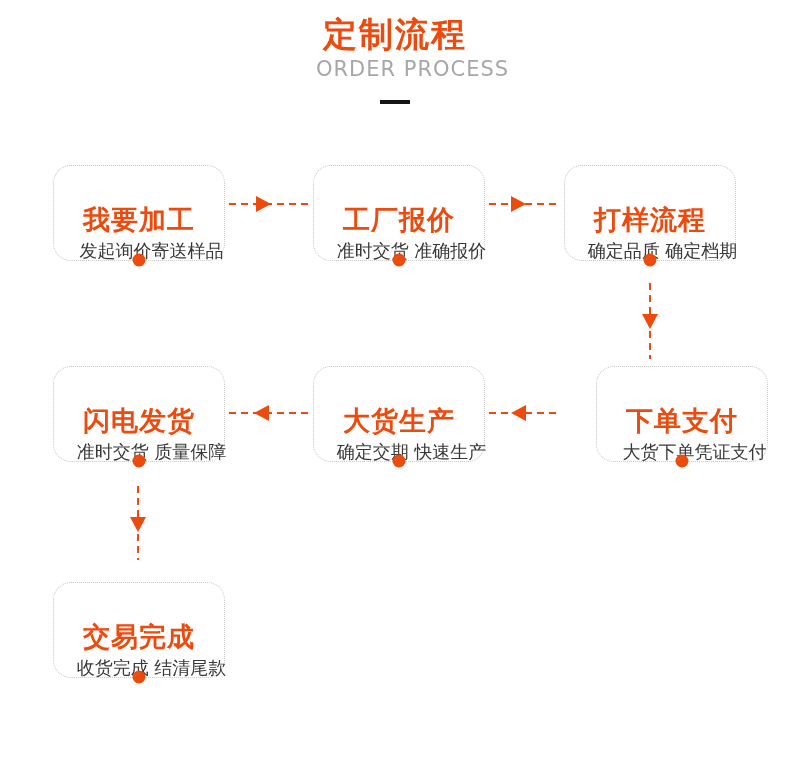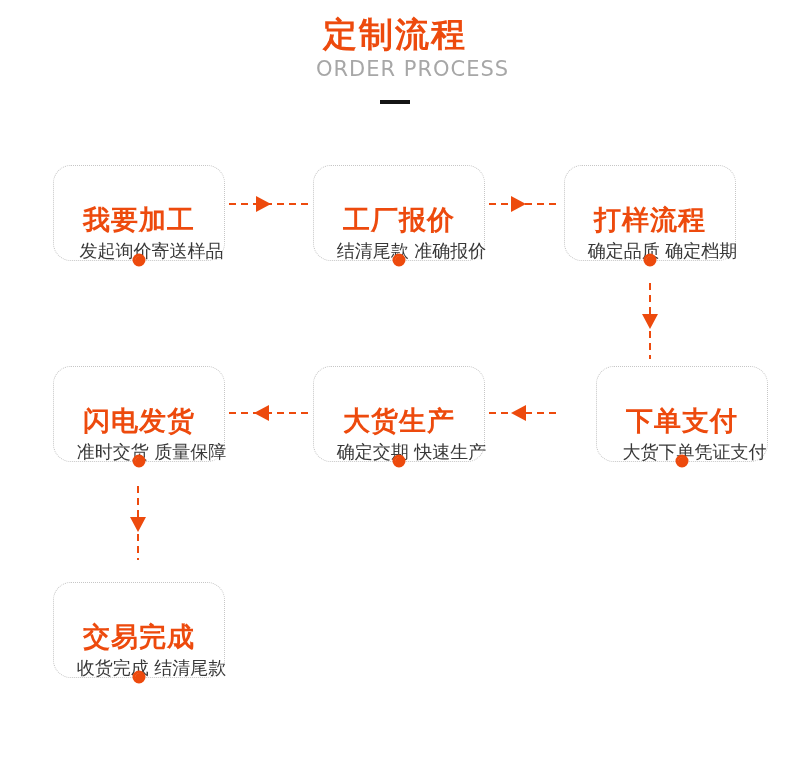--- a/index.html
+++ b/index.html
@@ -77,21 +77,21 @@
   </div>
 
   <div class="card c1">
     <div class="card-title">我要加工</div>
     <div class="card-desc">发起询价寄送样品</div>
     <span class="dot"></span>
   </div>
 
   <div class="card c2">
     <div class="card-title">工厂报价</div>
-    <div class="card-desc">结清尾款 准确报价</div>
+    <div class="card-desc">准时交货 准确报价</div>
     <span class="dot"></span>
   </div>
 
   <div class="card c3">
     <div class="card-title">打样流程</div>
     <div class="card-desc">确定品质 确定档期</div>
     <span class="dot"></span>
   </div>
 
   <div class="card c4">

